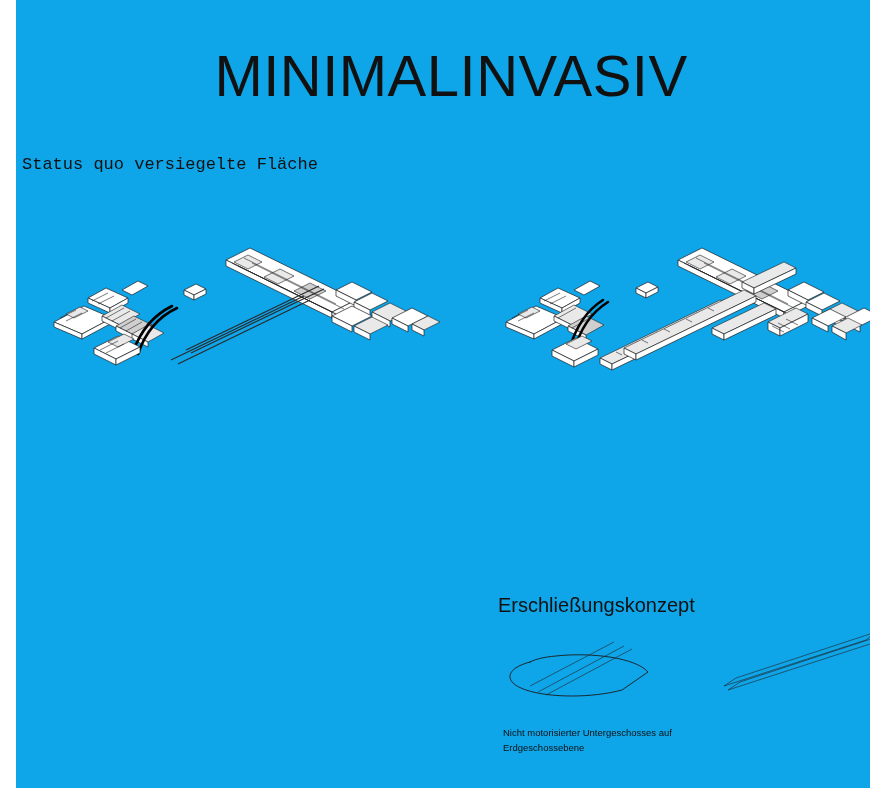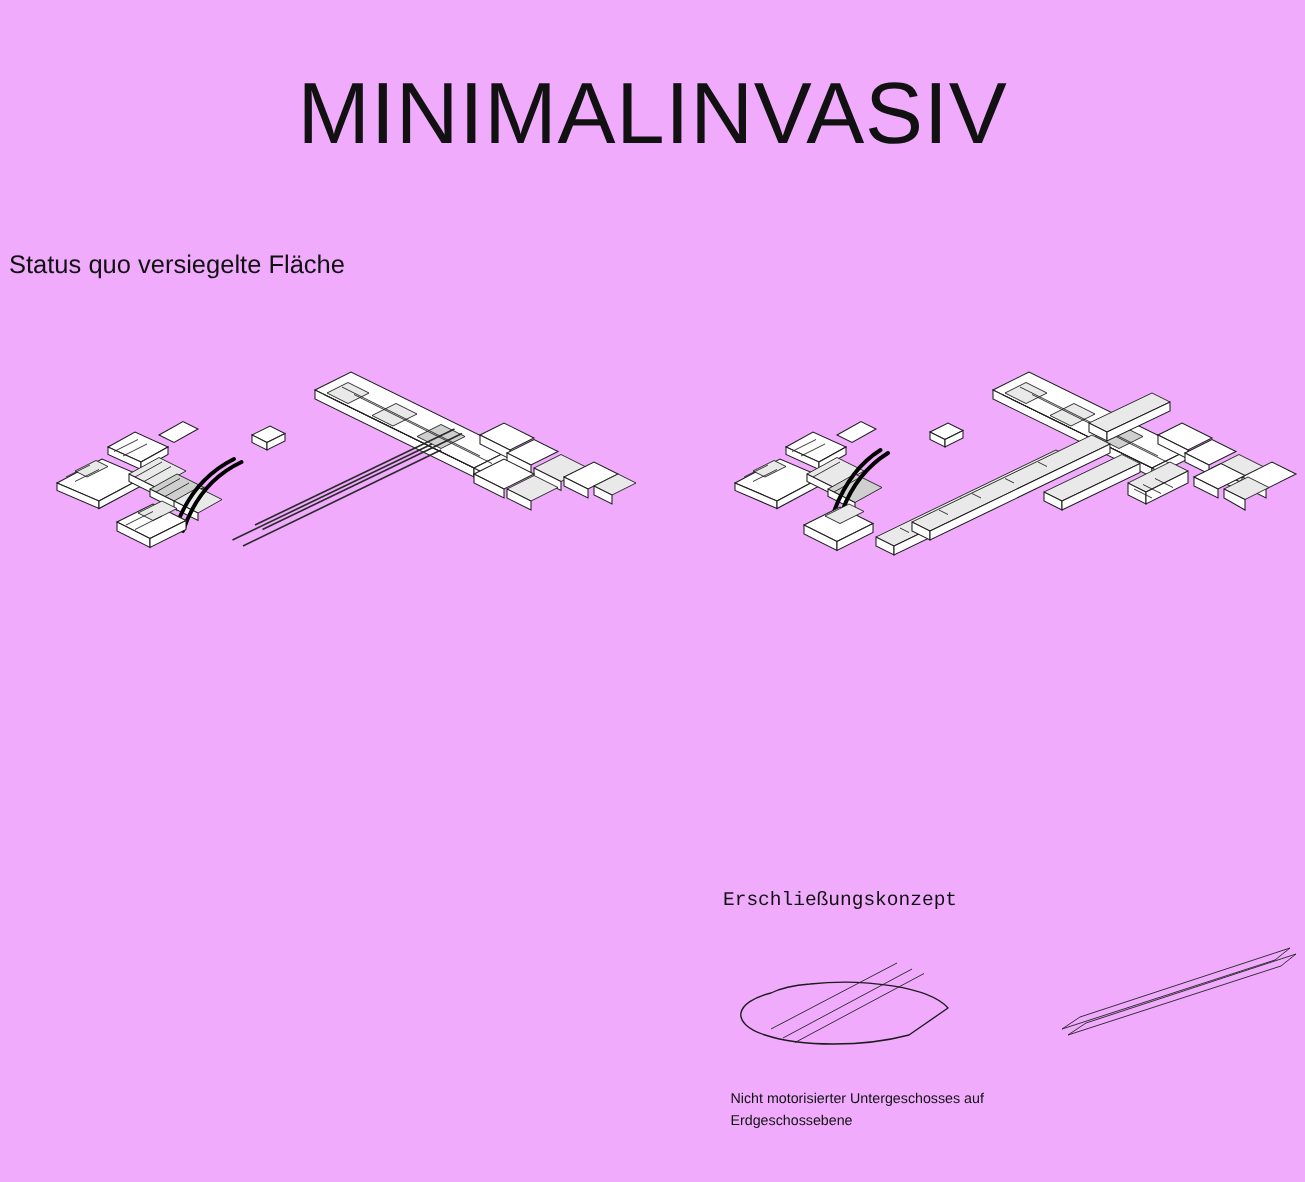--- a/index.html
+++ b/index.html
@@ -11,21 +11,22 @@
     width: 870px;
     height: 788px;
     position: relative;
     font-family: "Liberation Sans", sans-serif;
     color: #000000;
     overflow: hidden;
   }
   .page {
     position: absolute;
     inset: 0;
-    background: #f0abfc;
+    background: #0ea5e9;
+    margin-left: 16px;
   }
   .title {
     position: absolute;
     top: 44px;
     left: 0;
     width: 870px;
     text-align: center;
     font-size: 58px;
     font-weight: 400;
     letter-spacing: 0.5px;
@@ -33,35 +34,35 @@
     color: #111111;
   }
   .caption {
     position: absolute;
     font-size: 17px;
     line-height: 1.5;
     color: #111111;
     font-weight: 400;
   }
   .caption-left {
-    top: 164px;
+    top: 152px;
     left: 6px;
     width: 420px;
+    font-family: Liberation Mono, monospace;
   }
   .caption-right {
     top: 168px;
     left: 484px;
     width: 380px;
   }
   .caption-access {
     top: 590px;
     left: 482px;
     width: 330px;
-    font-size: 13px;
-    font-family: Liberation Mono, monospace;
+    font-size: 20px;
   }
   .legend {
     position: absolute;
     font-size: 9.5px;
     line-height: 1.55;
     color: #111111;
   }
   .legend-left {
     top: 726px;
     left: 487px;

